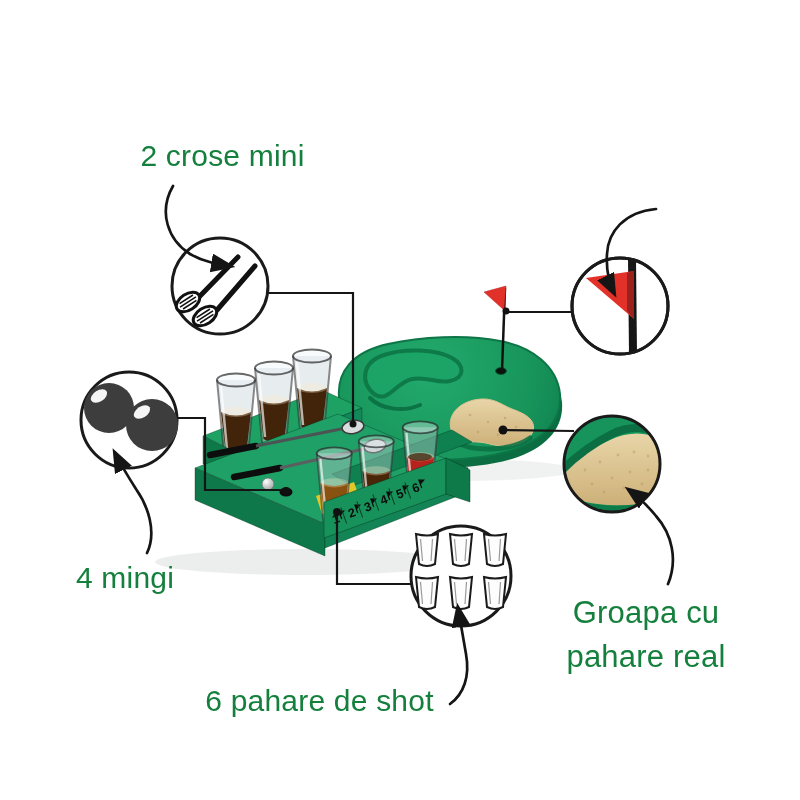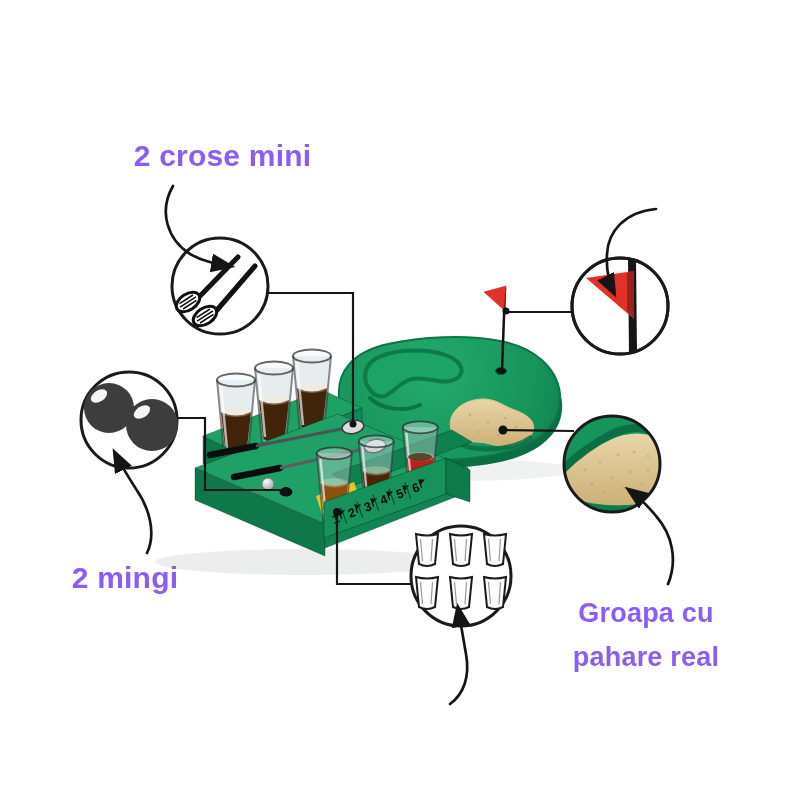--- a/index.html
+++ b/index.html
@@ -2,24 +2,24 @@
 <html><head>
 <meta charset="utf-8">
 <style>
   html,body{margin:0;padding:0;background:#ffffff;}
   .canvas{
     position:relative;width:800px;height:800px;background:#ffffff;
     font-family:"Liberation Sans", sans-serif;overflow:hidden;
   }
   .scene{position:absolute;left:0;top:0;width:800px;height:800px;}
   .callout-label{
-    position:absolute;color:#8b5cf6;font-size:30px;line-height:34px;
-    text-align:center;letter-spacing:0.2px;font-weight:700;
+    position:absolute;color:#15803d;font-size:30px;line-height:34px;
+    text-align:center;letter-spacing:0.2px;font-weight:400;
   }
-  .callout-label.two-line{line-height:44px;font-size:27px;}
+  .callout-label.two-line{line-height:44px;font-size:31px;}
 </style>
 </head>
 <body>
 
 <div class="canvas">
 
 <svg class="scene" viewBox="0 0 800 800" xmlns="http://www.w3.org/2000/svg">
   <defs>
     <marker id="ah" markerWidth="9" markerHeight="8" refX="7" refY="3.5" orient="auto">
       <path d="M0,0 L9,3.5 L0,7 Z" fill="#151515"></path>
@@ -261,21 +261,22 @@
     <path marker-end="url(#ah)" d="M656,209 C624,212 608,232 607,254 C606,271 610,285 614,293"></path>
     <path marker-end="url(#ah)" d="M147,553 C157,532 148,506 136,489 C129,478 121,465 115,453"></path>
     <path marker-end="url(#ah)" d="M668,584 C678,560 672,534 656,516 C647,505 636,495 629,490"></path>
     <path marker-end="url(#ah)" d="M450,704 C464,694 470,676 466,654 C463,637 460,620 458,608"></path>
   </g>
 </svg>
 
 <div class="callout-label" style="left:100px;top:139px;width:245px;">2 crose mini</div>
 
 
-<div class="callout-label" style="left:45px;top:561px;width:160px;">2 mingi</div>
+<div class="callout-label" style="left:45px;top:561px;width:160px;">4 mingi</div>
 
 <div class="callout-label two-line" style="left:542px;top:591px;width:208px;">
   <div>Groapa cu</div>
   <div>pahare real</div>
 </div>
 
+<div class="callout-label" style="left:168px;top:684px;width:303px;">6 pahare de shot</div>
 
 </div>
 
 </body></html>

